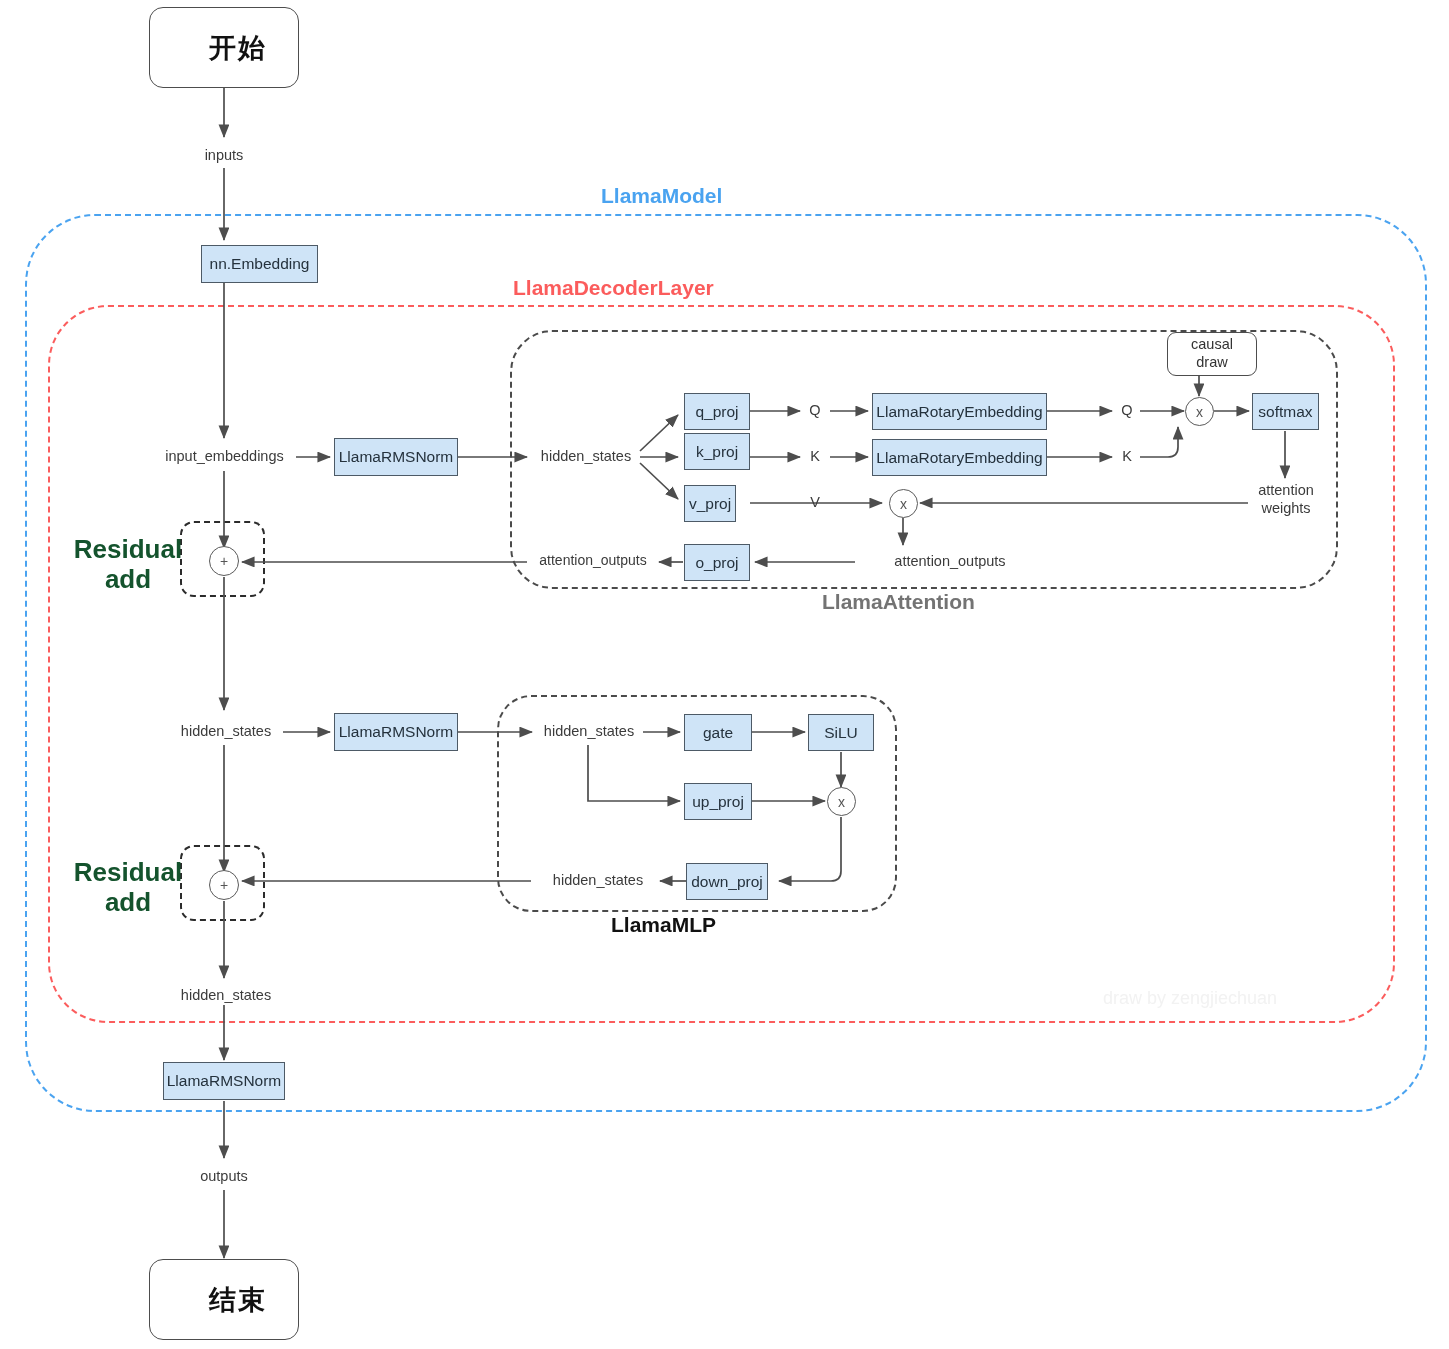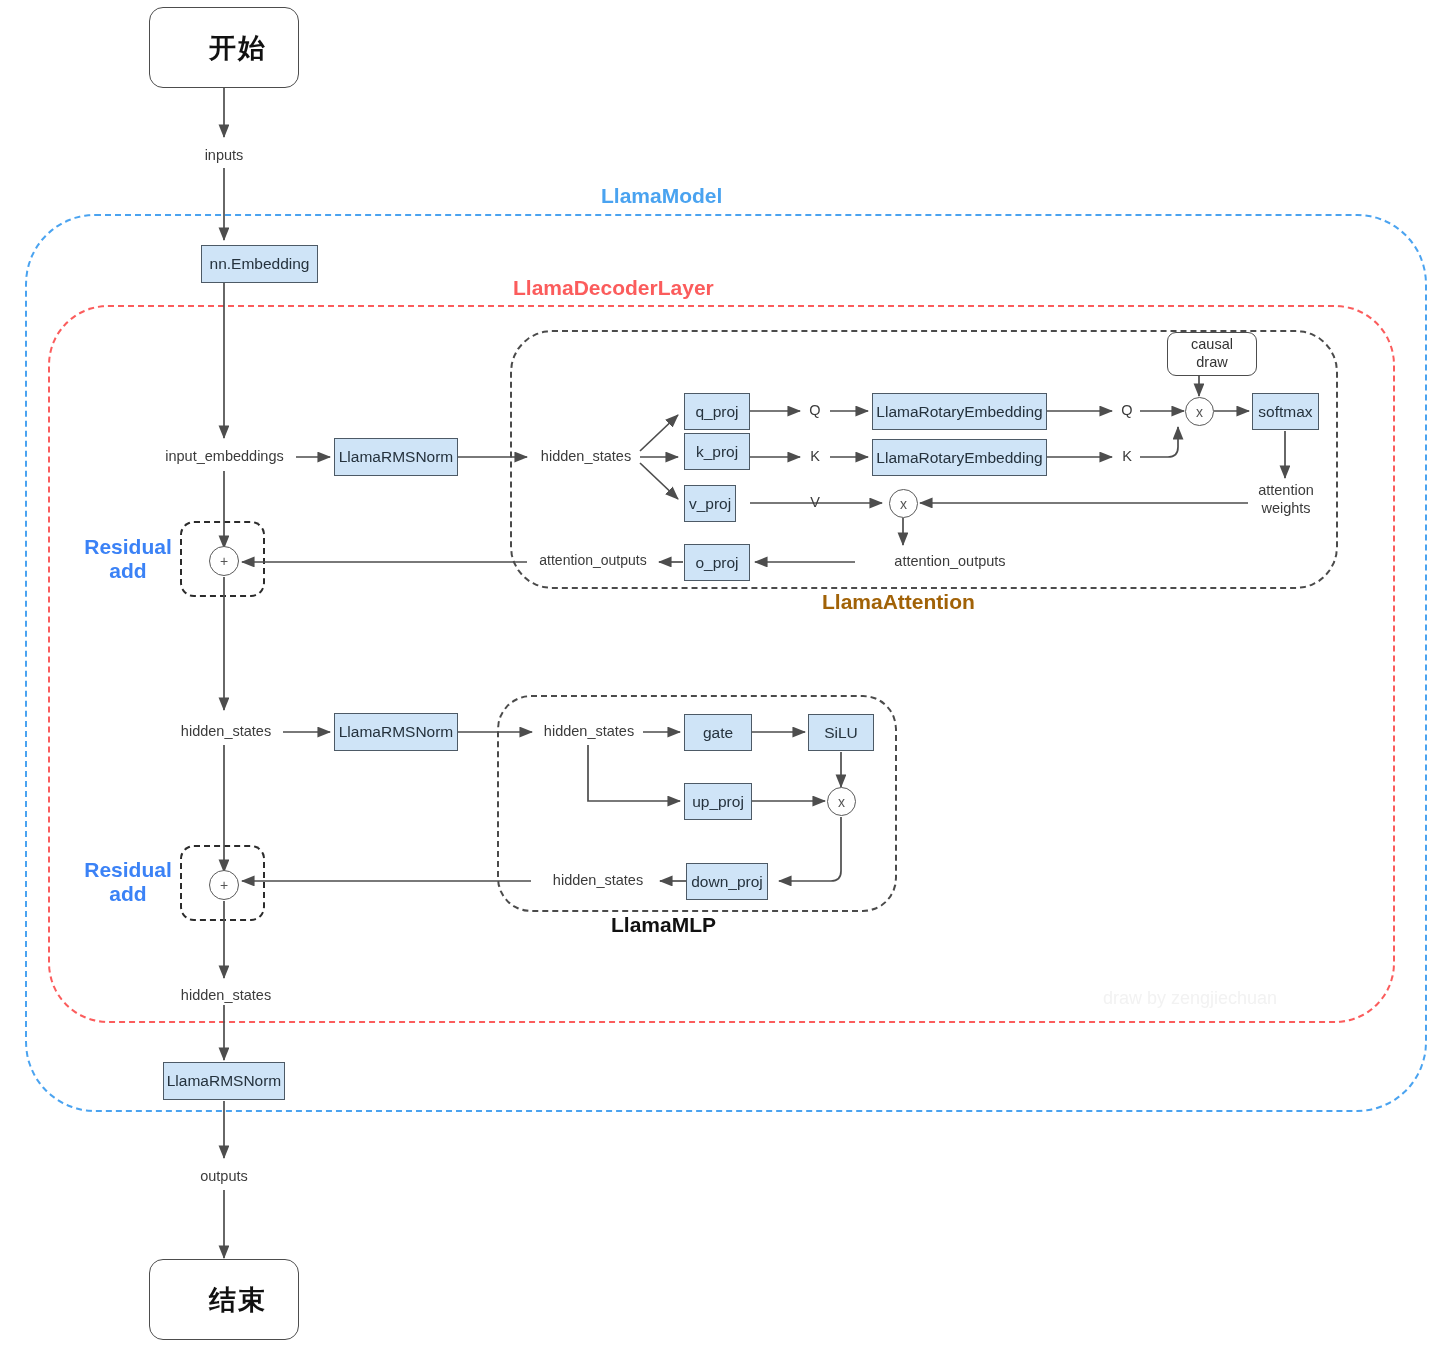--- a/index.html
+++ b/index.html
@@ -18,21 +18,21 @@
 
   
   .roundbox{border:1.3px solid #4d4d4d;border-radius:9px;background:#fff;
             font-size:14.5px;color:#333;line-height:1.22;flex-direction:column;}
 
   
   .elabel{position:absolute;font-size:14.5px;color:#3b3b3b;white-space:nowrap;
           display:flex;align-items:center;justify-content:center;text-align:center;line-height:1.25;}
 
   
-  .caption{position:absolute;font-size:21px;font-weight:bold;color:#3b82f6;
+  .caption{position:absolute;font-size:26px;font-weight:bold;color:#14532d;
            white-space:pre-line;text-align:center;line-height:1.15;}
 
   
   .grp-title{position:absolute;font-size:21px;font-weight:bold;white-space:nowrap;}
 
   
   .group{position:absolute;box-sizing:border-box;background:transparent;}
   .grp-model{border:2px dashed #4aa3f0;border-radius:70px;}
   .grp-decoder{border:2px dashed #fb5c5c;border-radius:60px;}
   .grp-dash-dark{border:2px dashed #4a4a4a;border-radius:42px;}
@@ -50,21 +50,21 @@
 
 <div id="canvas">
 
   <div class="group grp-model" style="left:25px;top:214px;width:1402px;height:898px;"></div>
   <div class="grp-title" style="left:601px;top:184px;color:#4aa3f0;">LlamaModel</div>
 
   <div class="group grp-decoder" style="left:48px;top:305px;width:1347px;height:718px;"></div>
   <div class="grp-title" style="left:513px;top:276px;color:#fb5c5c;text-align:center;">LlamaDecoderLayer</div>
 
   <div class="group grp-dash-dark" style="left:510px;top:330px;width:828px;height:259px;"></div>
-  <div class="grp-title" style="left:822px;top:590px;color:#a16207;">LlamaAttention</div>
+  <div class="grp-title" style="left:822px;top:590px;color:#737373;">LlamaAttention</div>
 
   <div class="group grp-dash-dark" style="left:497px;top:695px;width:400px;height:217px;border-radius:34px;"></div>
   <div class="grp-title" style="left:611px;top:913px;color:#111;">LlamaMLP</div>
 
   <div class="group grp-residual" style="left:180px;top:521px;width:85px;height:76px;"></div>
   <div class="caption" style="left:72px;top:535px;width:112px;">Residual
 add</div>
 
   <div class="group grp-residual" style="left:180px;top:845px;width:85px;height:76px;"></div>
   <div class="caption" style="left:72px;top:858px;width:112px;">Residual

